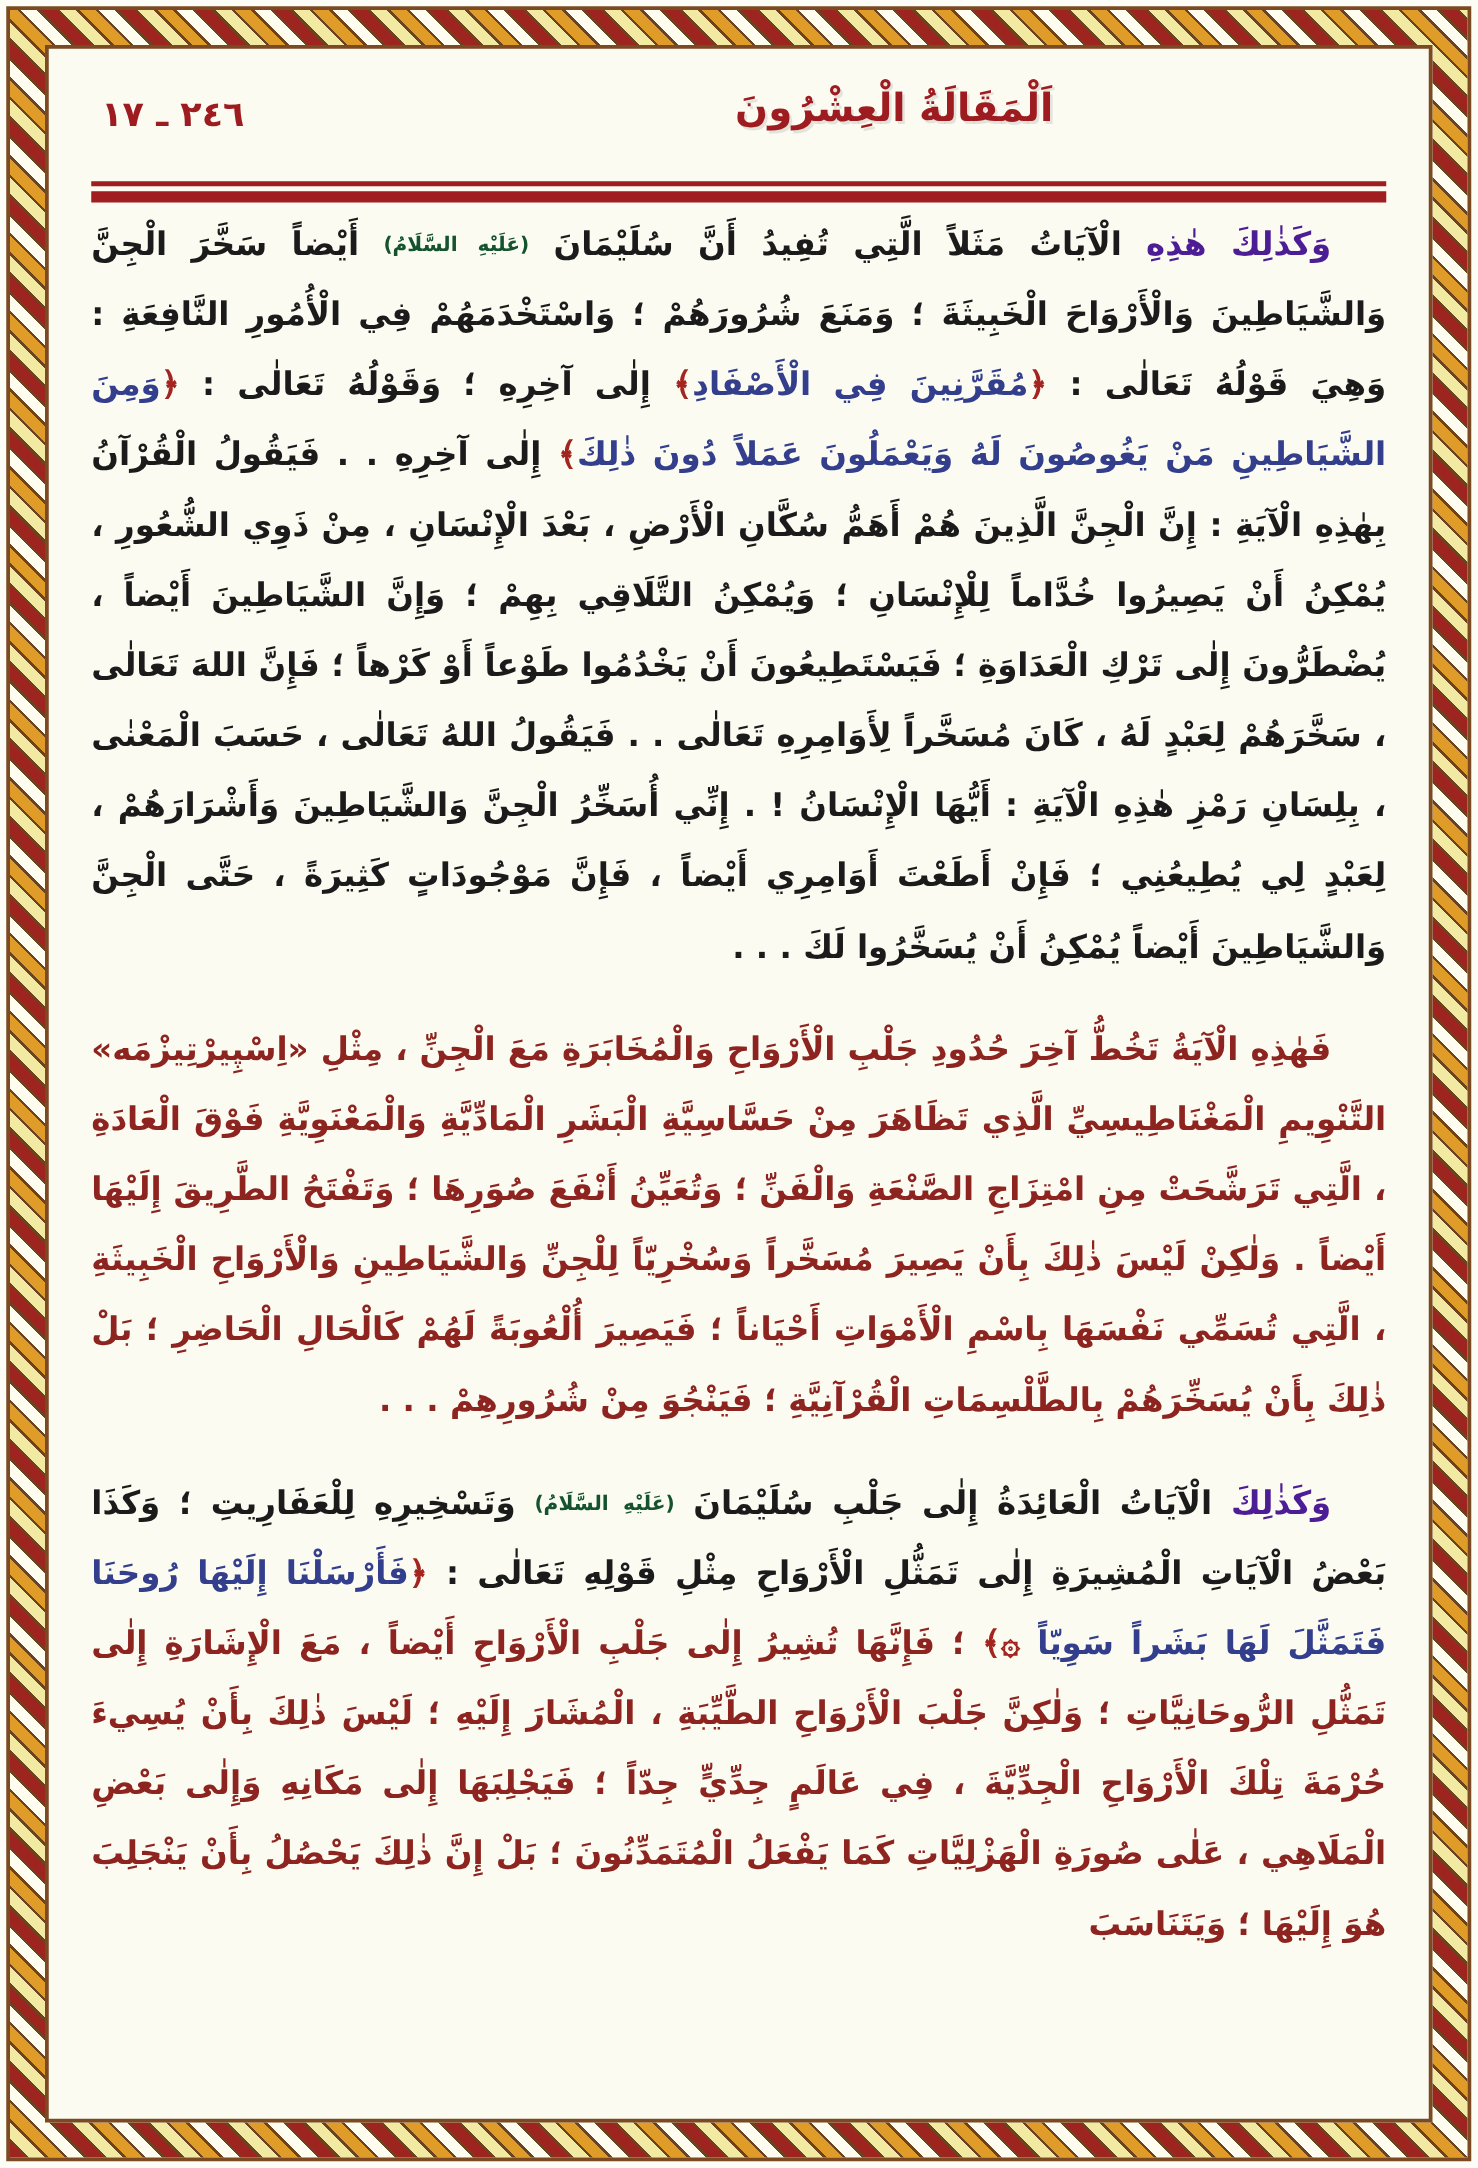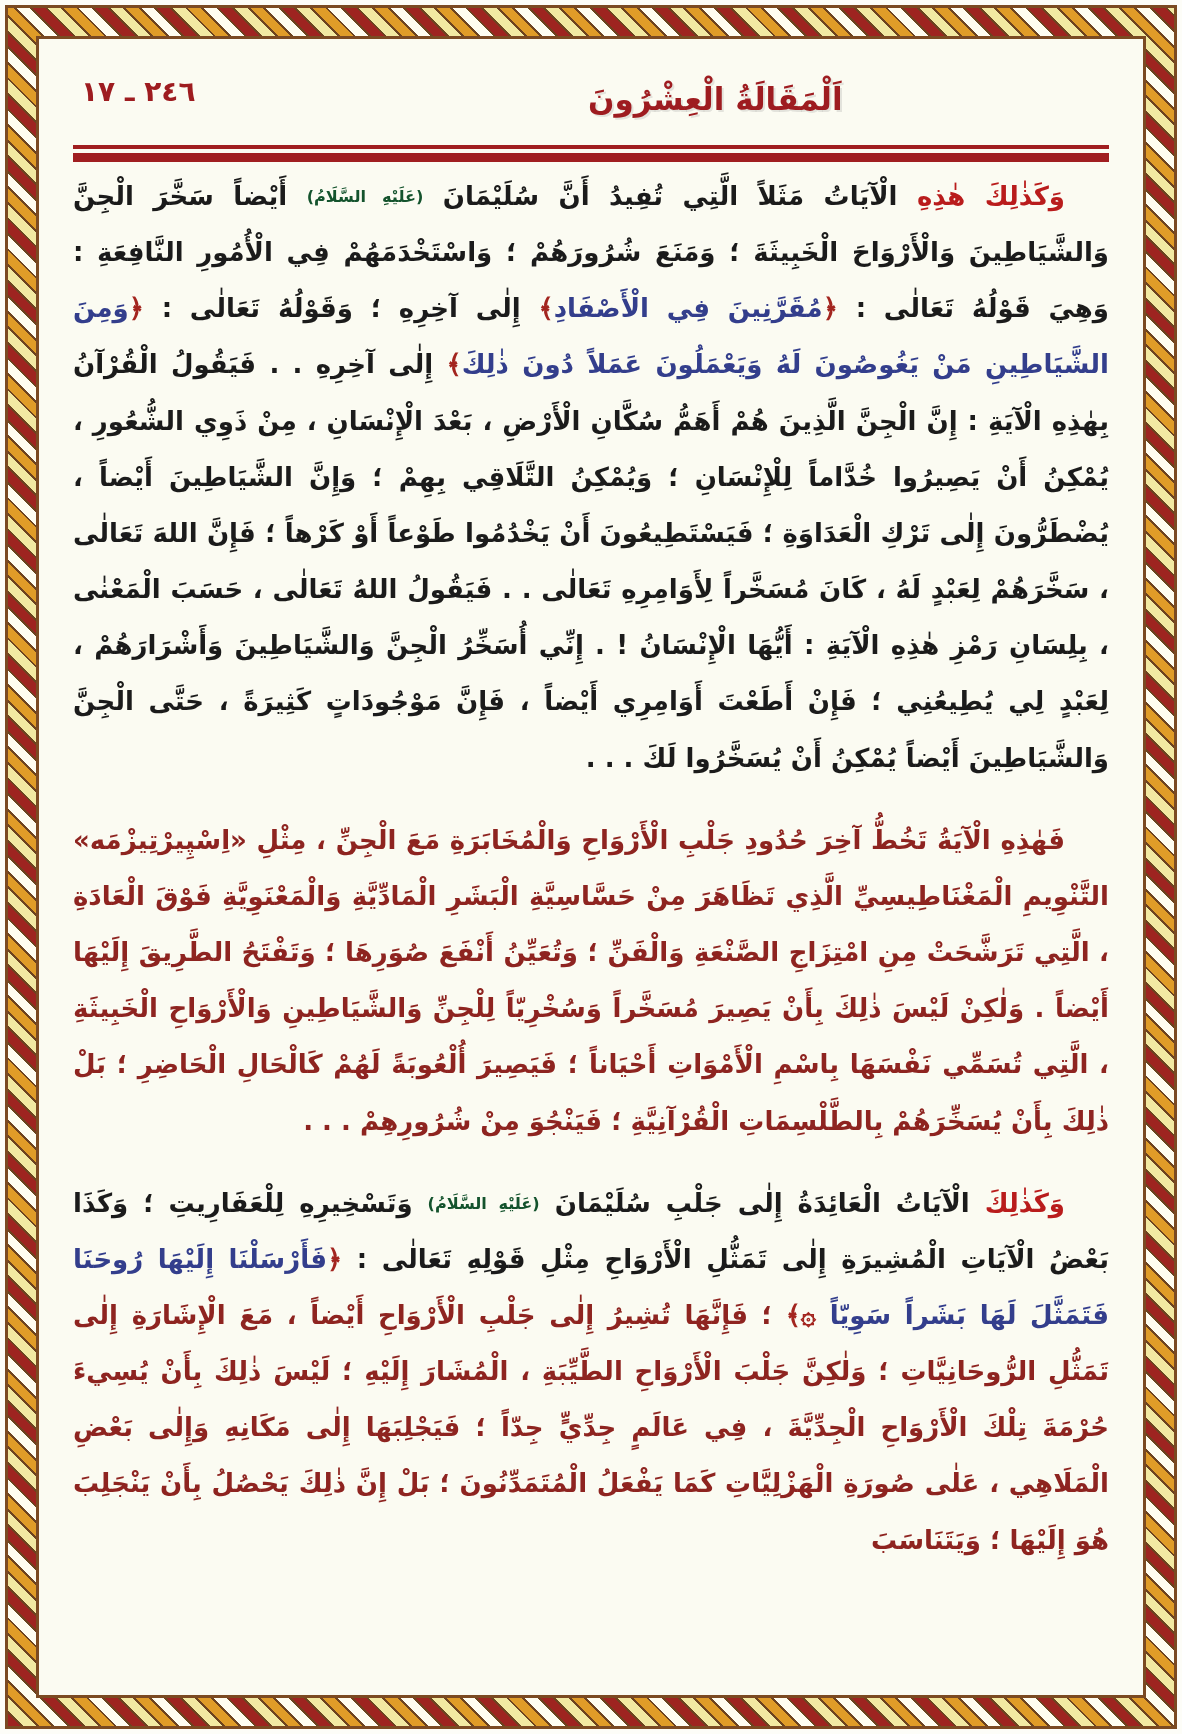--- a/index.html
+++ b/index.html
@@ -32,42 +32,42 @@
   
   .header{
     position:relative;height:66px;text-align:right;
   }
   .page-num{
     position:absolute;left:8px;top:10px;   
     color:#9e1c20;font-weight:bold;font-size:28px;
     direction:rtl;unicode-bidi:isolate;
   }
   .title{
-    position:absolute;right:38%;top:16px;
+    position:absolute;right:38%;top:4px;
     transform:translateX(50%);
     color:#9e1c20;font-weight:bold;font-size:31px;
     white-space:nowrap;
     text-shadow:2px 2px 0 rgba(120,120,120,0.18);
   }
   .divider{margin-top:14px;}
   .bar-thin{height:4px;background:#a01e20;margin-bottom:4px;}
   .bar-thick{height:9px;background:#a01e20;}
   
   .doc-body{
     margin-top:6px;
     direction:rtl;
     text-align:justify;
     font-size:26px;
     line-height:2.16;
     font-weight:bold;
     color:#1b1b1b;
   }
   .para{margin:0 0 26px 0;text-indent:44px;}
   .seg-black{color:#1b1b1b;}
-  .seg-red-bold{color:#b91c1c;}
+  .seg-red-bold{color:#4c1d95;}
   .seg-maroon{color:#8e2420;}
   .seg-quran{color:#333e8c;}
   .seg-qbracket{color:#a3251f;}
   .seg-ornament{color:#a3251f;}
   .seg-pbuh{
     color:#14532d;font-size:0.62em;vertical-align:3px;letter-spacing:-1px;
   }
 </style>
 </head>
 <body>

